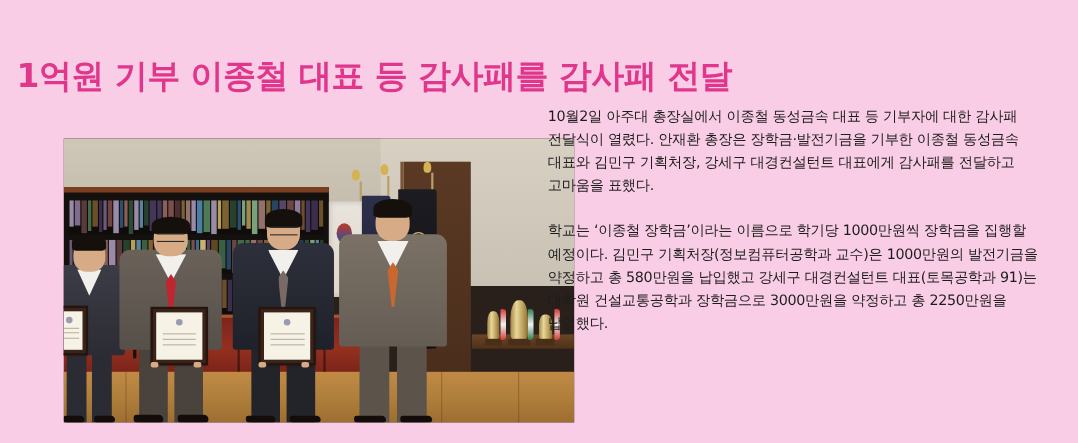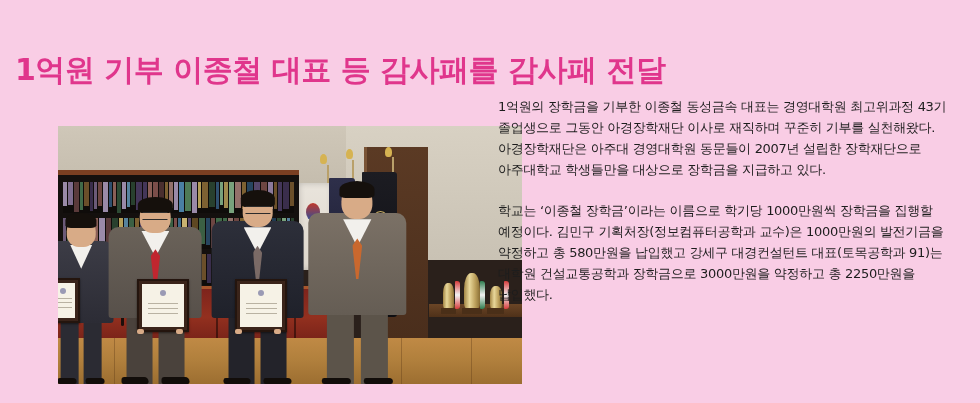--- a/index.html
+++ b/index.html
@@ -445,17 +445,17 @@
         <div class="shirt" style="bottom:64%; width:29%; height:13%"></div>
         <div class="tie" style="bottom:49%; width:10%; height:19%; background:#c9682e"></div>
         <div class="head" style="bottom:77%; width:32%; height:16%"></div>
         <div class="hair" style="bottom:87%; width:36%; height:8%"></div>
       </div>
 
     </div>
   </figure>
 
   <div id="article-body">
-    <p class="para">1억원의 장학금을 기부한 이종철 동성금속 대표는 경영대학원 최고위과정 43기 졸업생으로 그동안 아경장학재단 이사로 재직하며 꾸준히 기부를 실천해왔다. 아경장학재단은 아주대 경영대학원 동문들이 2007년 설립한 장학재단으로 아주대학교 학생들만을 대상으로 장학금을 지급하고 있다.</p>
+    <p class="para">10월2일 아주대 총장실에서 이종철 동성금속 대표 등 기부자에 대한 감사패 전달식이 열렸다. 안재환 총장은 장학금·발전기금을 기부한 이종철 동성금속 대표와 김민구 기획처장, 강세구 대경컨설턴트 대표에게 감사패를 전달하고 고마움을 표했다.</p>
     <p class="para">학교는 ‘이종철 장학금’이라는 이름으로 학기당 1000만원씩 장학금을 집행할 예정이다. 김민구 기획처장(정보컴퓨터공학과 교수)은 1000만원의 발전기금을 약정하고 총 580만원을 납입했고 강세구 대경컨설턴트 대표(토목공학과 91)는 대학원 건설교통공학과 장학금으로 3000만원을 약정하고 총 2250만원을 납입했다.</p>
   </div>
 
 </div>
 
 </body></html>

